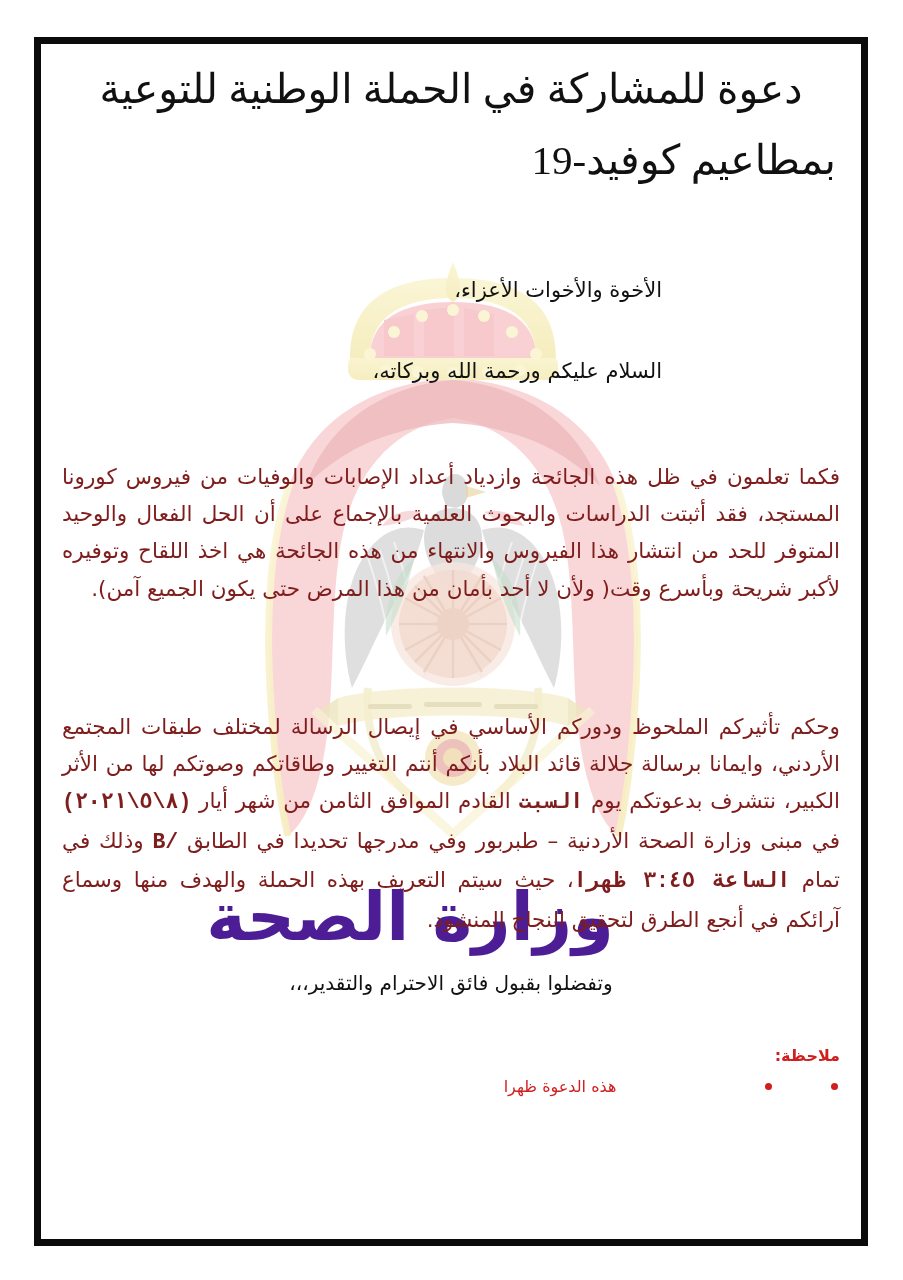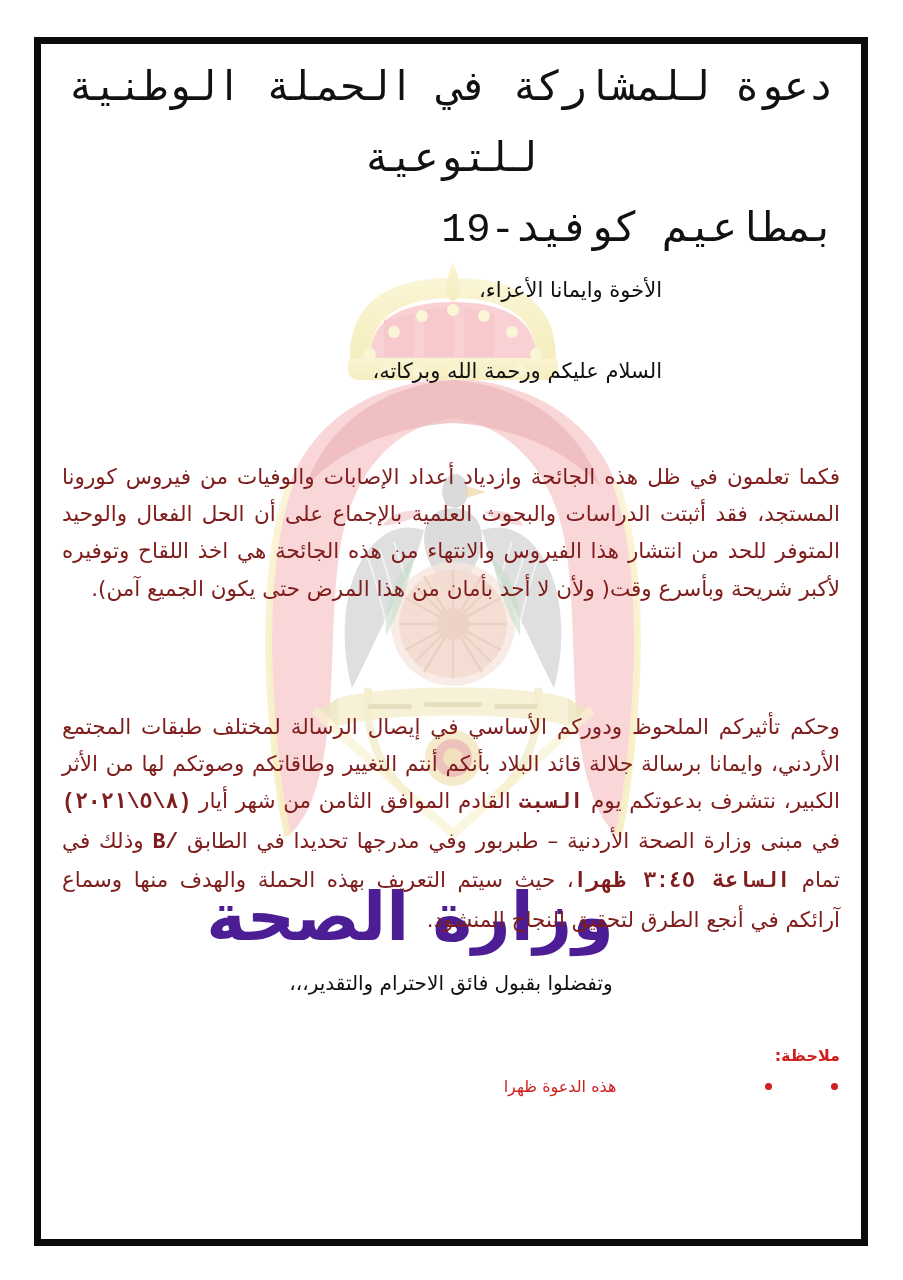--- a/index.html
+++ b/index.html
@@ -73,21 +73,21 @@
   }
 
   .title {
     text-align: center;
     font-size: 41px;
     line-height: 1.72;
     font-weight: 500;
     color: #111;
     margin: 0;
     padding: 8px 10px 0 10px;
-    font-family: Liberation Mono, monospace;
+    font-family: Liberation Serif, serif;
   }
   .title .l2 { display:block;text-align:right; }
 
   .salutation {
     position: absolute;
     right: 14px;
     font-size: 21px;
     color: #111;
     white-space: nowrap;
   }
@@ -285,21 +285,21 @@
 
   <div id="frame"></div>
 
   <div id="content">
 
     <h1 class="title">
       <span class="l1">دعوة للمشاركة في الحملة الوطنية للتوعية</span>
       <span class="l2">بمطاعيم كوفيد-19</span>
     </h1>
 
-    <div id="sal1" class="salutation">الأخوة وايمانا الأعزاء،</div>
+    <div id="sal1" class="salutation">الأخوة والأخوات الأعزاء،</div>
     <div id="sal2" class="salutation">السلام عليكم ورحمة الله وبركاته،</div>
 
     <p id="para1" class="para">فكما تعلمون في ظل هذه الجائحة وازدياد أعداد الإصابات والوفيات من فيروس كورونا المستجد، فقد أثبتت الدراسات والبحوث العلمية بالإجماع على أن الحل الفعال والوحيد المتوفر للحد من انتشار هذا الفيروس والانتهاء من هذه الجائحة هي اخذ اللقاح وتوفيره لأكبر شريحة وبأسرع وقت( ولأن لا أحد بأمان من هذا المرض حتى يكون الجميع آمن).</p>
 
     <p id="para2" class="para"><span>وحكم تأثيركم الملحوظ ودوركم الأساسي في إيصال الرسالة لمختلف طبقات المجتمع الأردني، وايمانا برسالة جلالة قائد البلاد بأنكم أنتم التغيير وطاقاتكم وصوتكم لها من الأثر الكبير، نتشرف بدعوتكم يوم </span><b>السبت</b><span> القادم الموافق الثامن من شهر أيار </span><b>(٨\٥\٢٠٢١)</b><span> في مبنى وزارة الصحة الأردنية – طبربور وفي مدرجها تحديدا في الطابق </span><b class="ltr-inline">B/</b><span> وذلك في تمام </span><b>الساعة ٣:٤٥ ظهرا</b><span>، حيث سيتم التعريف بهذه الحملة والهدف منها وسماع آرائكم في أنجع الطرق لتحقيق النجاح المنشود.</span></p>
 
     <div id="closing">وتفضلوا بقبول فائق الاحترام والتقدير،،،</div>
 
     <div id="notes">
       <div class="notes-title">ملاحظة:</div>

